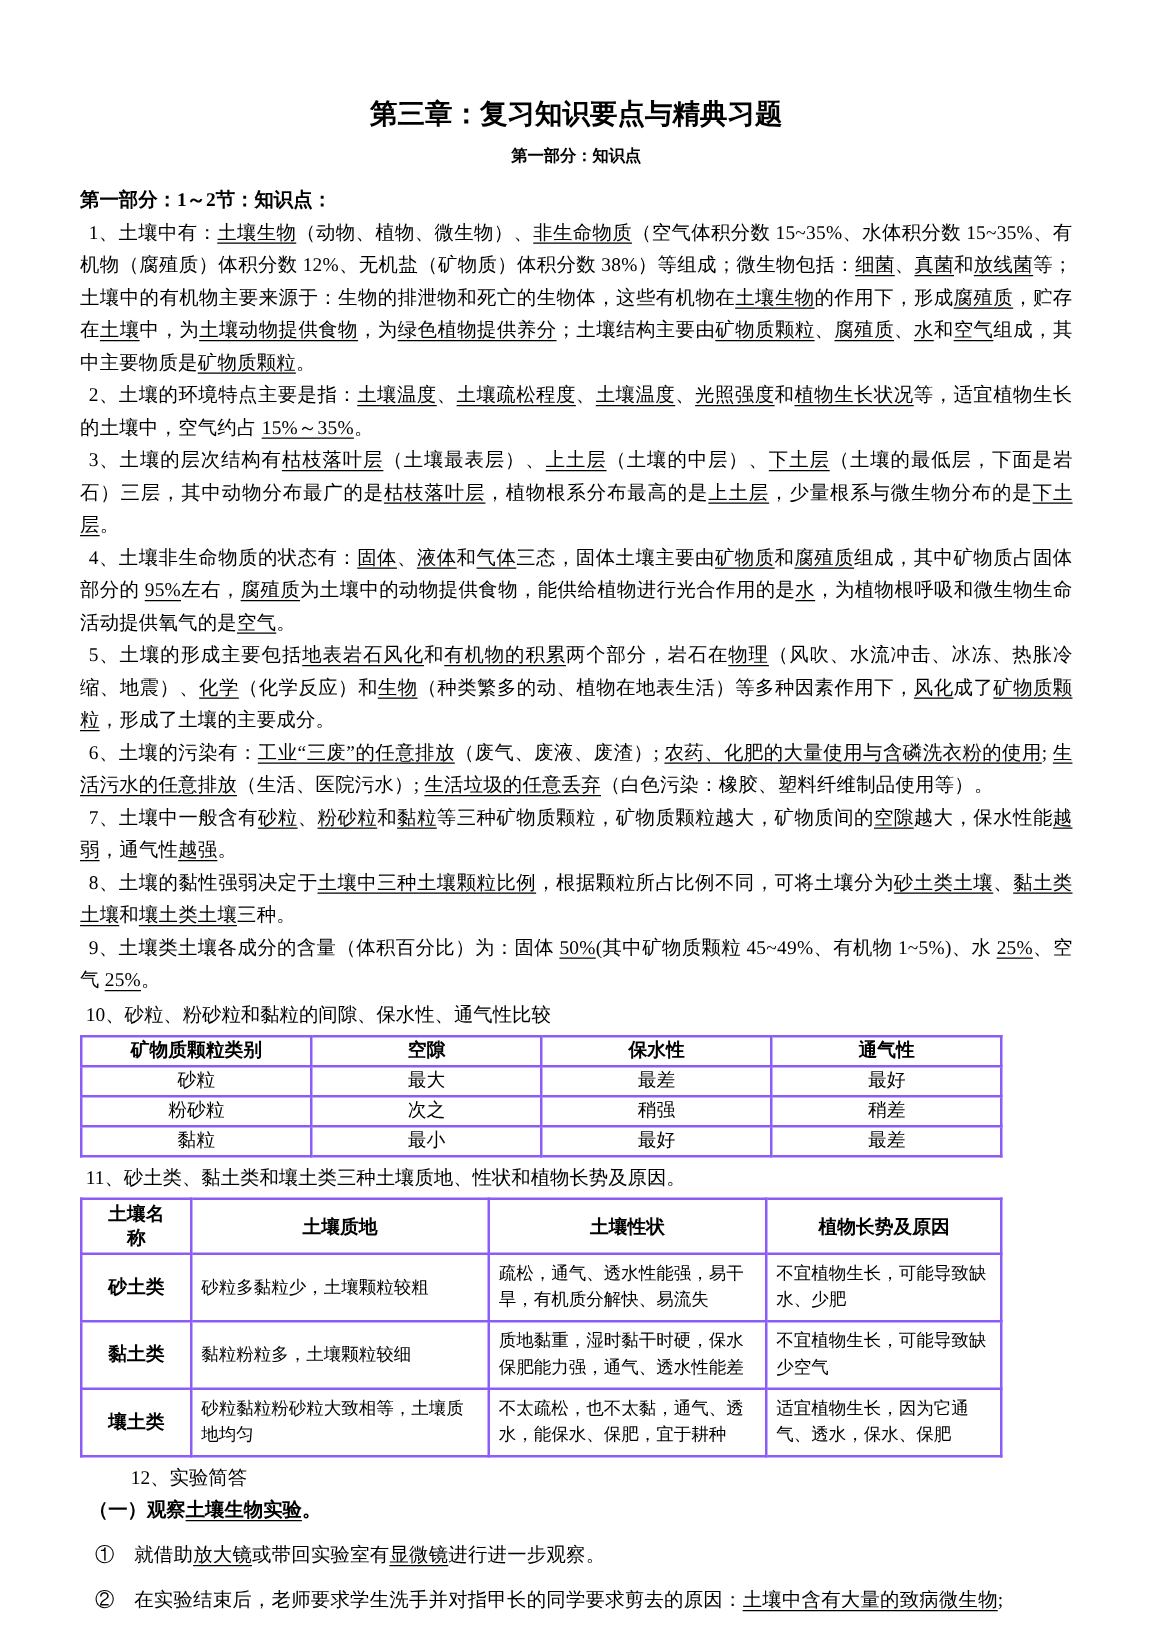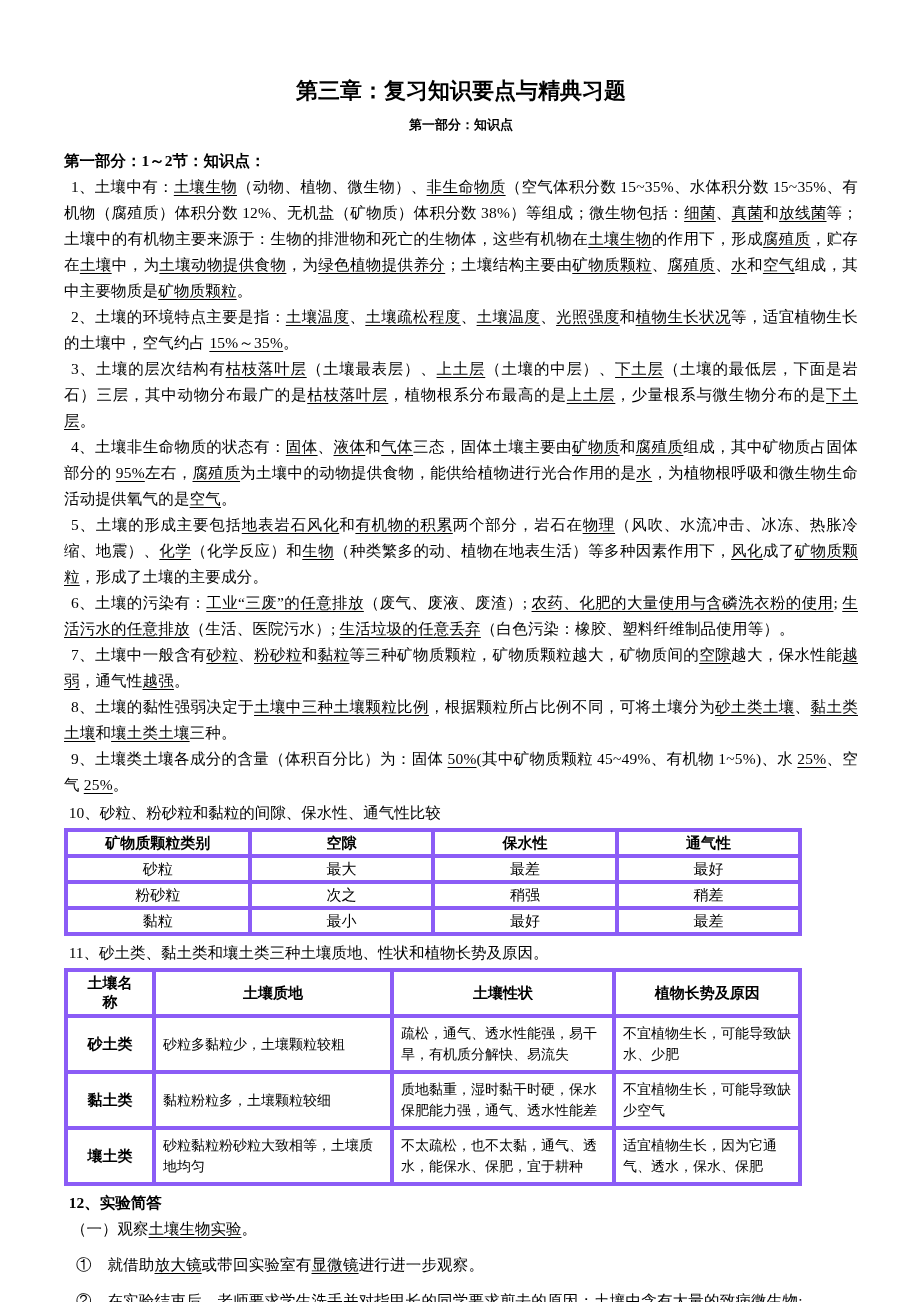--- a/index.html
+++ b/index.html
@@ -13,28 +13,28 @@
   .title { font-size:22px; font-weight:bold; text-align:center; line-height:30px; }
   .subtitle { font-size:13px; font-weight:bold; text-align:center; line-height:30px; margin-top:4px; }
   .section-heading { font-size:15.5px; font-weight:bold; line-height:26px; margin-top:8px; }
   #points p {
     font-size:15.5px; line-height:26px; text-align:justify;
     text-indent:0.45em; letter-spacing:0.2px;
   }
   .u { text-decoration:underline; text-decoration-thickness:1px; text-underline-offset:3px; }
   .caption { font-size:15.5px; font-weight:normal; line-height:26px; margin-top:2px; text-indent:0.3em; }
   table { border-collapse:collapse; width:93%; margin:2px 0 4px 0; }
-  th, td { border:4px solid #8b5cf6; }
+  th, td { border:2px solid #8b5cf6; }
   .t1 th, .t1 td { text-align:center; font-size:15px; height:24px; padding:1px 4px; line-height:20px; }
   .t1 th { font-weight:bold; }
   .t2 th { text-align:center; font-weight:bold; font-size:15px; height:25px; padding:2px 19px; }
   .t2 td { font-size:14px; line-height:21px; padding:5px 7px; vertical-align:middle; text-align:left; }
   .t2 td:first-child { text-align:center; font-weight:bold; font-size:15px; }
-  .heading12 { font-size:15.5px; font-weight:bold; line-height:26px; margin-top:2px; text-indent:0.3em; }
-  .exp-subheading { font-size:15.5px; font-weight:normal; line-height:26px; padding-left:7px; }
+  .heading12 { font-size:15.5px; font-weight:normal; line-height:26px; margin-top:2px; text-indent:0.3em;margin-left:36px; }
+  .exp-subheading { font-size:15.5px; font-weight:bold; line-height:26px; padding-left:7px; }
   #experiment p {
     font-size:15.5px; line-height:26px; margin-top:10px;
     padding-left:12px; text-align:justify; letter-spacing:0.2px;
   }
 </style>
 </head>
 <body>
 
 <div class="page">
 

